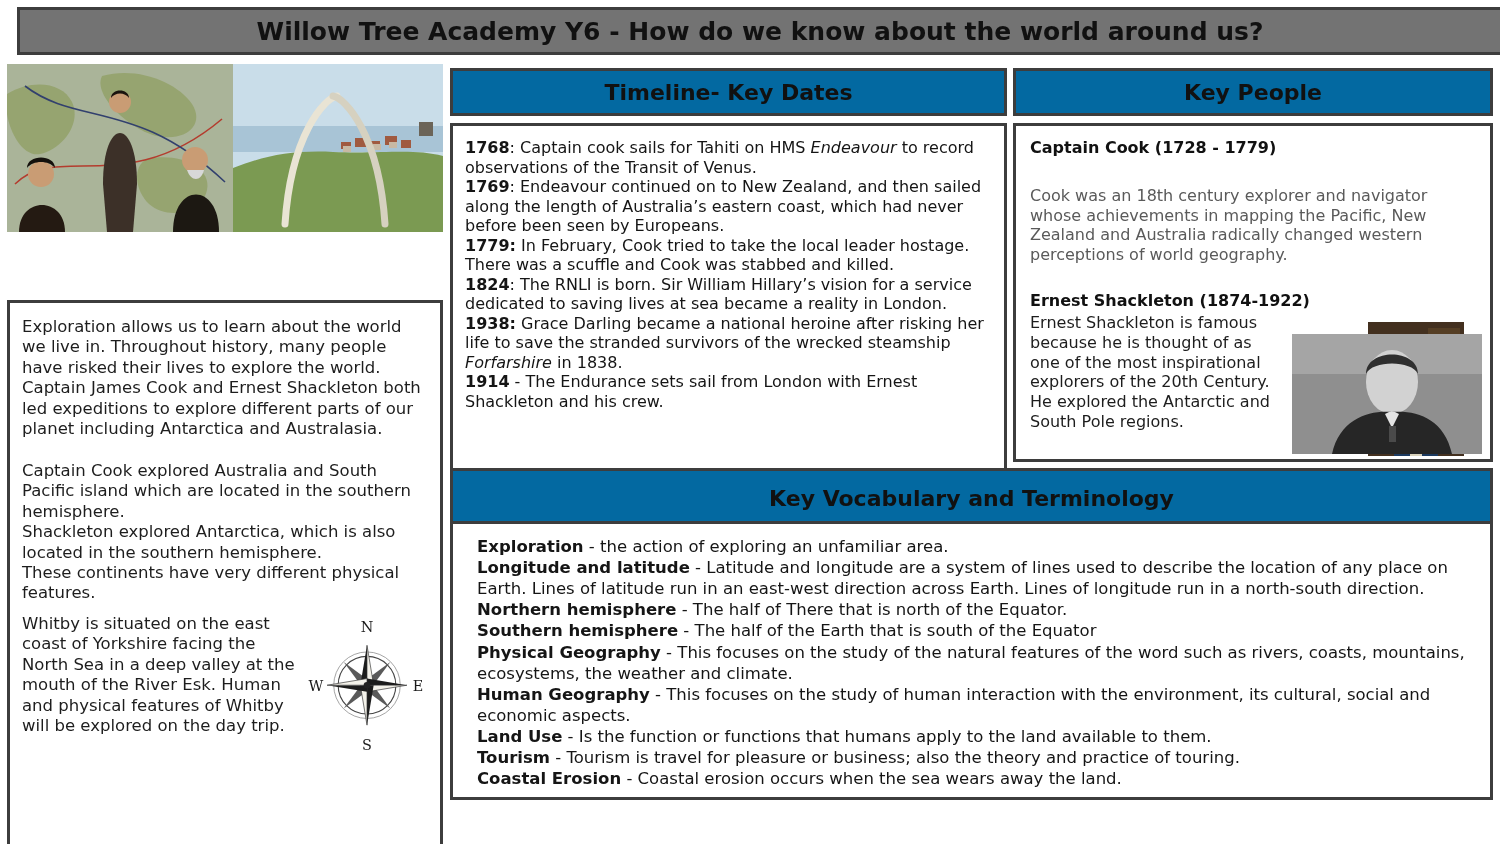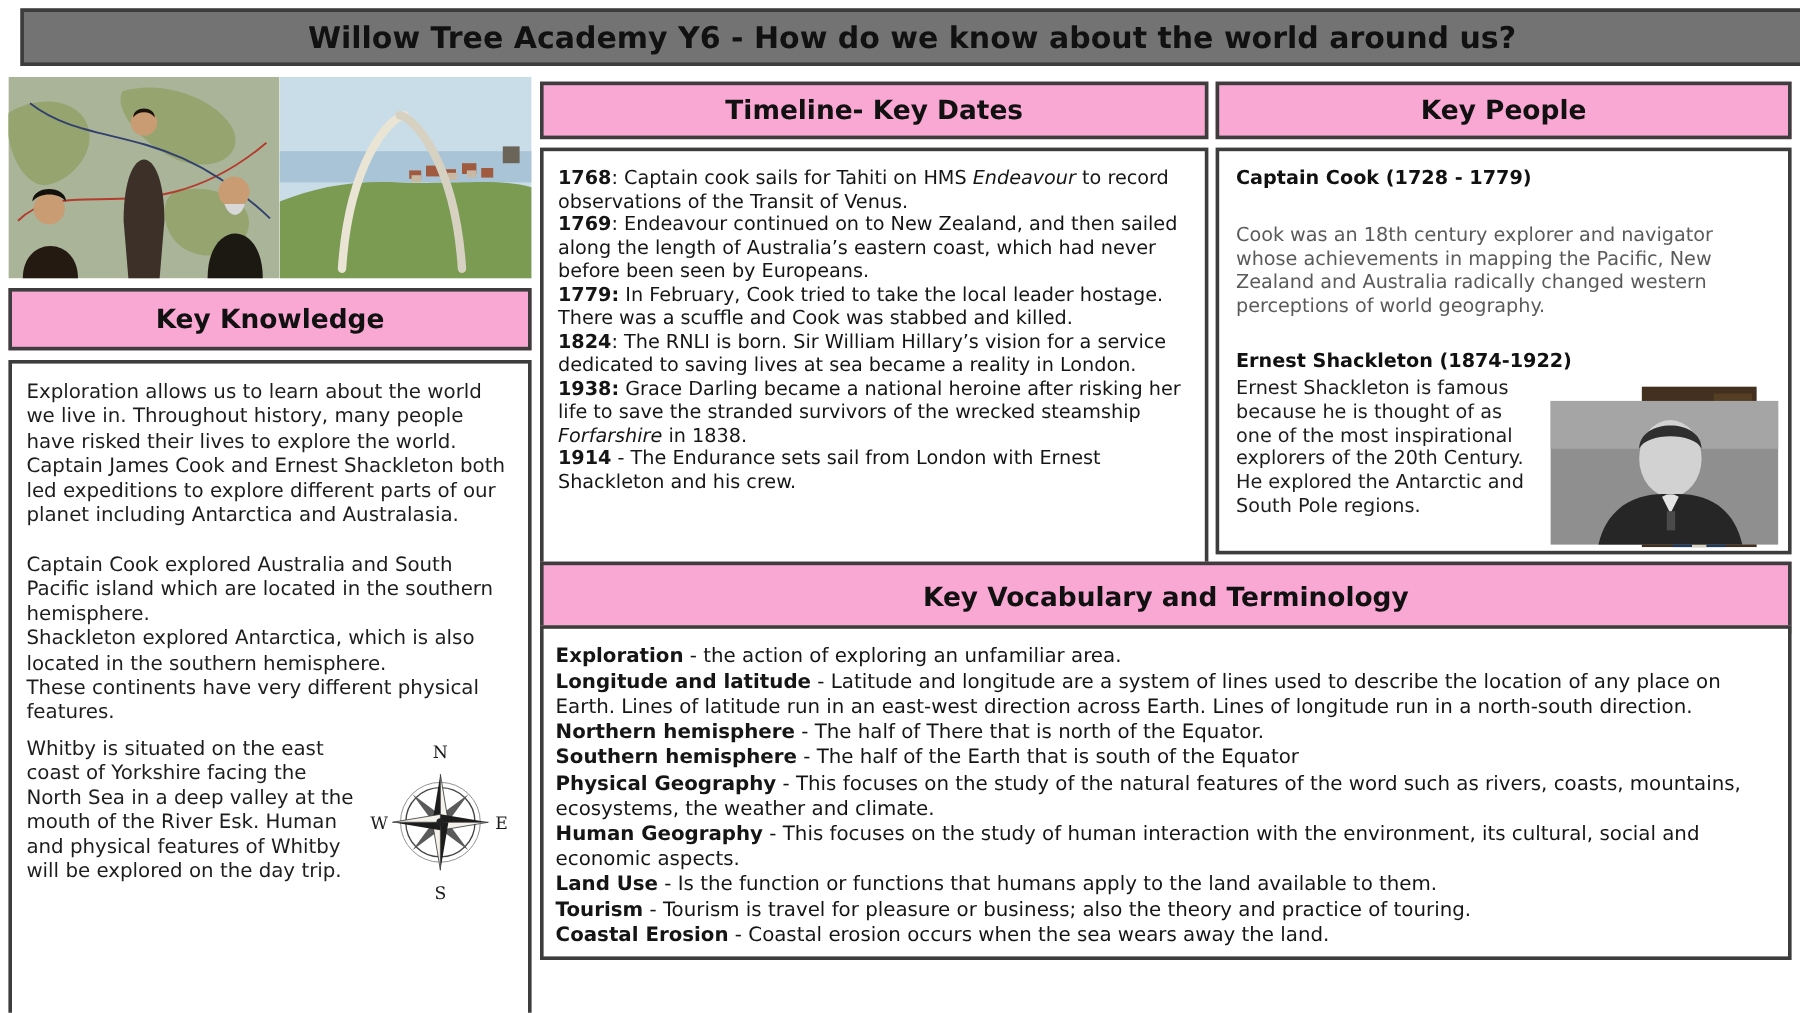--- a/index.html
+++ b/index.html
@@ -4,21 +4,21 @@
 <title>Knowledge Organizer</title>
 <style>
   * { margin:0; padding:0; box-sizing:border-box; }
   body { font-family:"DejaVu Sans", sans-serif; background:#ffffff; }
   .page { position:relative; width:1500px; height:844px; background:#ffffff; overflow:hidden; }
 
   .box { position:absolute; border:3px solid #3d3d3d; background:#ffffff; }
   .hdr { display:flex; align-items:center; justify-content:center; font-weight:bold; color:#111; }
 
   .title-bar { left:17px; top:7px; width:1486px; height:48px; background:#737373; font-size:25px; }
-  .section-hdr { background:#f9a8d4; font-size:22px; }
+  .section-hdr { background:#0369a1; font-size:22px; }
 
   #photos { position:absolute; left:7px; top:64px; width:436px; height:168px; display:flex; }
   #photos svg { display:block; height:168px; }
 
   #kk-hdr  { left:7px;   top:240px; width:436px;  height:52px; }
   #kk-box  { left:7px;   top:300px; width:436px;  height:572px; padding:14px 12px; font-size:16.5px; line-height:1.24; color:#1d1d1d; }
   #kk-box p.gap { margin-bottom:21px; }
   #whitby-para { margin-top:10px; }
   #whitby-para svg { float:right; width:122px; height:138px; margin-left:4px; }
 
@@ -27,21 +27,21 @@
 
   #kp-hdr  { left:1013px; top:68px;  width:480px; height:48px; }
   #kp-box  { left:1013px; top:123px; width:480px; height:339px; padding:12px 14px; font-size:16px; line-height:1.24; }
   .kp-heading { font-weight:bold; color:#111; margin-bottom:2px; }
   .kp-cook-body { color:#5a5a5a; margin-bottom:26px;margin-top:28px; }
   .kp-sh-body { color:#1d1d1d; width:252px; }
   #cook-portrait { position:absolute; right:26px; top:196px; width:96px; height:134px; }
   #shackleton-photo { position:absolute; right:8px; bottom:5px; width:190px; height:120px; }
 
   #vocab-hdr { left:450px; top:468px; width:1043px; height:60px; }
-  #vocab-box { left:450px; top:521px; width:1043px; height:279px; padding:12px 10px; font-size:16.5px; line-height:1.28; color:#151515; overflow:hidden; }
+  #vocab-box { left:450px; top:521px; width:1043px; height:279px; padding:12px 24px; font-size:16.5px; line-height:1.28; color:#151515; overflow:hidden; }
 
   .b { font-weight:bold; }
   .i { font-style:italic; }
   .entry { margin:0; }
   svg text.compass-letter { font-family:"DejaVu Serif", serif; font-size:13px; fill:#1a1a1a; }
 </style>
 </head>
 <body>
 
 <div class="page">
@@ -81,21 +81,20 @@
         <rect x="110" y="82" width="8" height="6"></rect>
         <rect x="140" y="80" width="8" height="6"></rect>
         <rect x="156" y="78" width="8" height="6"></rect>
       </g>
       <rect x="186" y="58" width="14" height="14" fill="#6b6458"></rect>
       <path d="M52,160 C58,70 92,34 104,32" stroke="#e9e4d4" stroke-width="7" fill="none" stroke-linecap="round"></path>
       <path d="M152,160 C146,70 112,34 100,32" stroke="#d6d1c0" stroke-width="7" fill="none" stroke-linecap="round"></path>
     </svg>
   </div>
 
-  <div class="box hdr section-hdr" id="kk-hdr">Key Knowledge</div>
   <div class="box" id="kk-box">
     <p class="gap">Exploration allows us to learn about the world we live in. Throughout history, many people have risked their lives to explore the world. Captain James Cook and Ernest Shackleton both led expeditions to explore different parts of our planet including Antarctica and Australasia.</p>
     <p>Captain Cook explored Australia and South Pacific island which are located in the southern hemisphere.</p>
     <p>Shackleton explored Antarctica, which is also located in the southern hemisphere.</p>
     <p>These continents have very different physical features.</p>
     <div id="whitby-para">
       <svg viewBox="0 0 110 124">
         <text class="compass-letter" x="55" y="16" text-anchor="middle">N</text>
         <text class="compass-letter" x="101" y="69" text-anchor="middle">E</text>
         <text class="compass-letter" x="55" y="122" text-anchor="middle">S</text>

